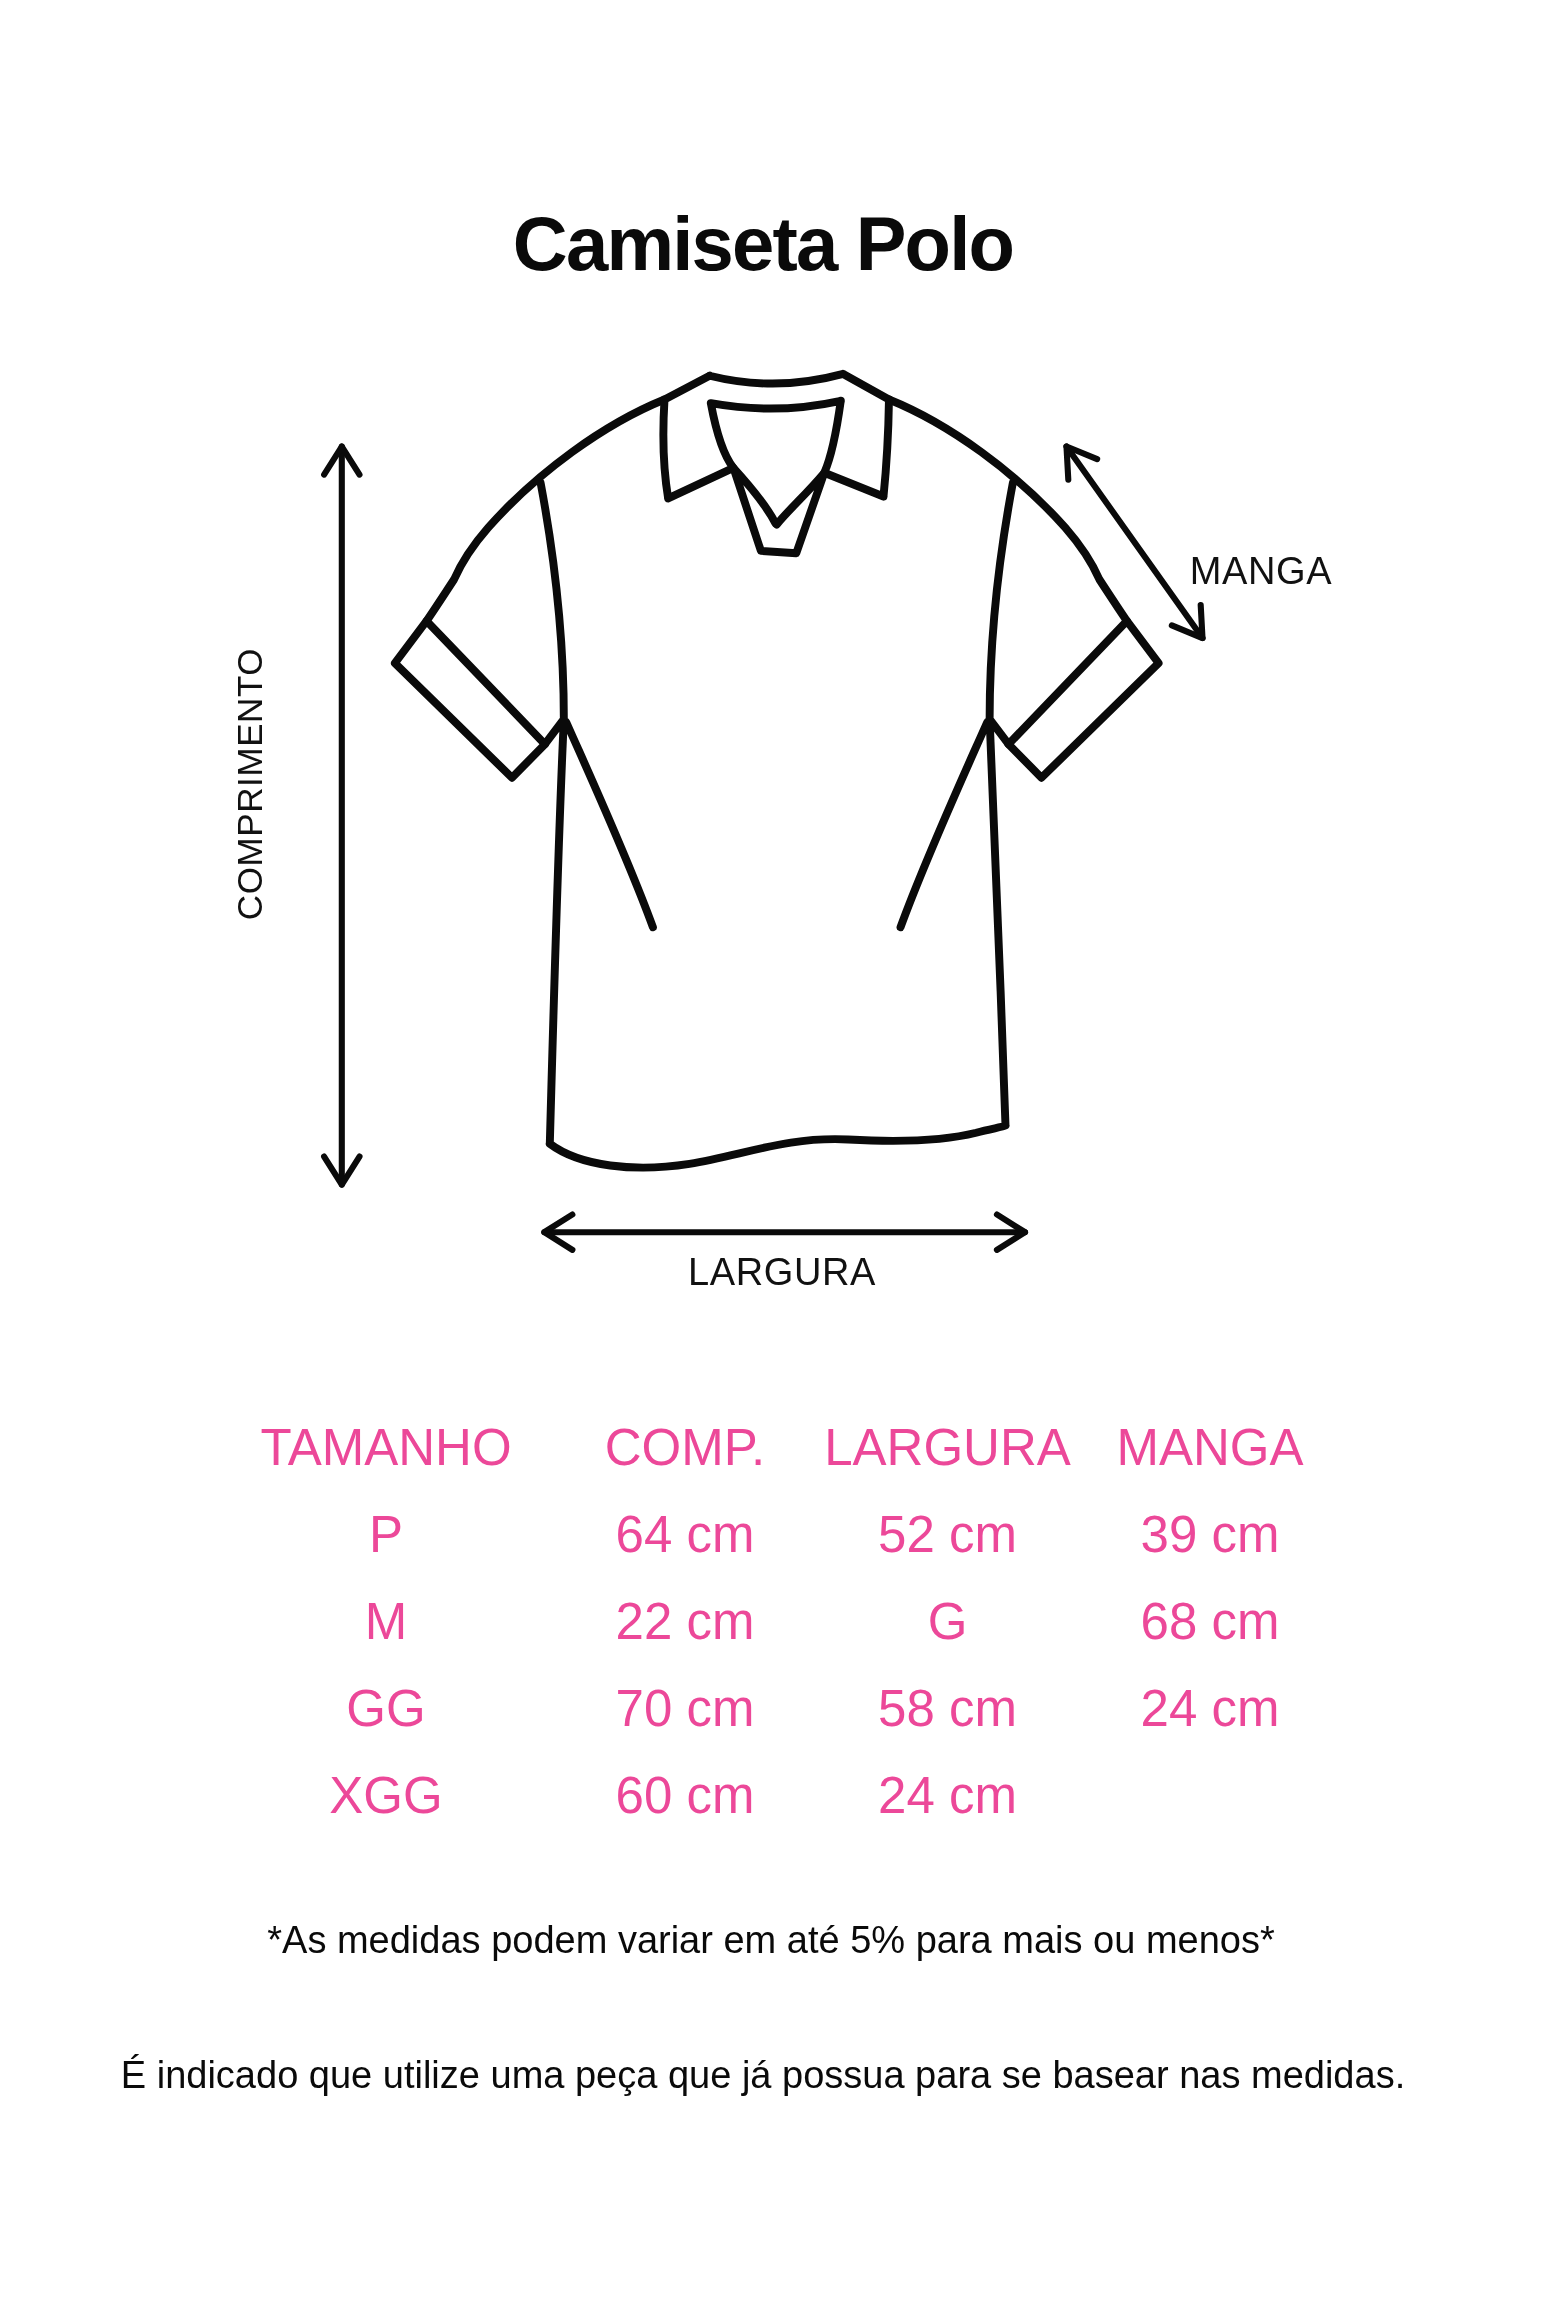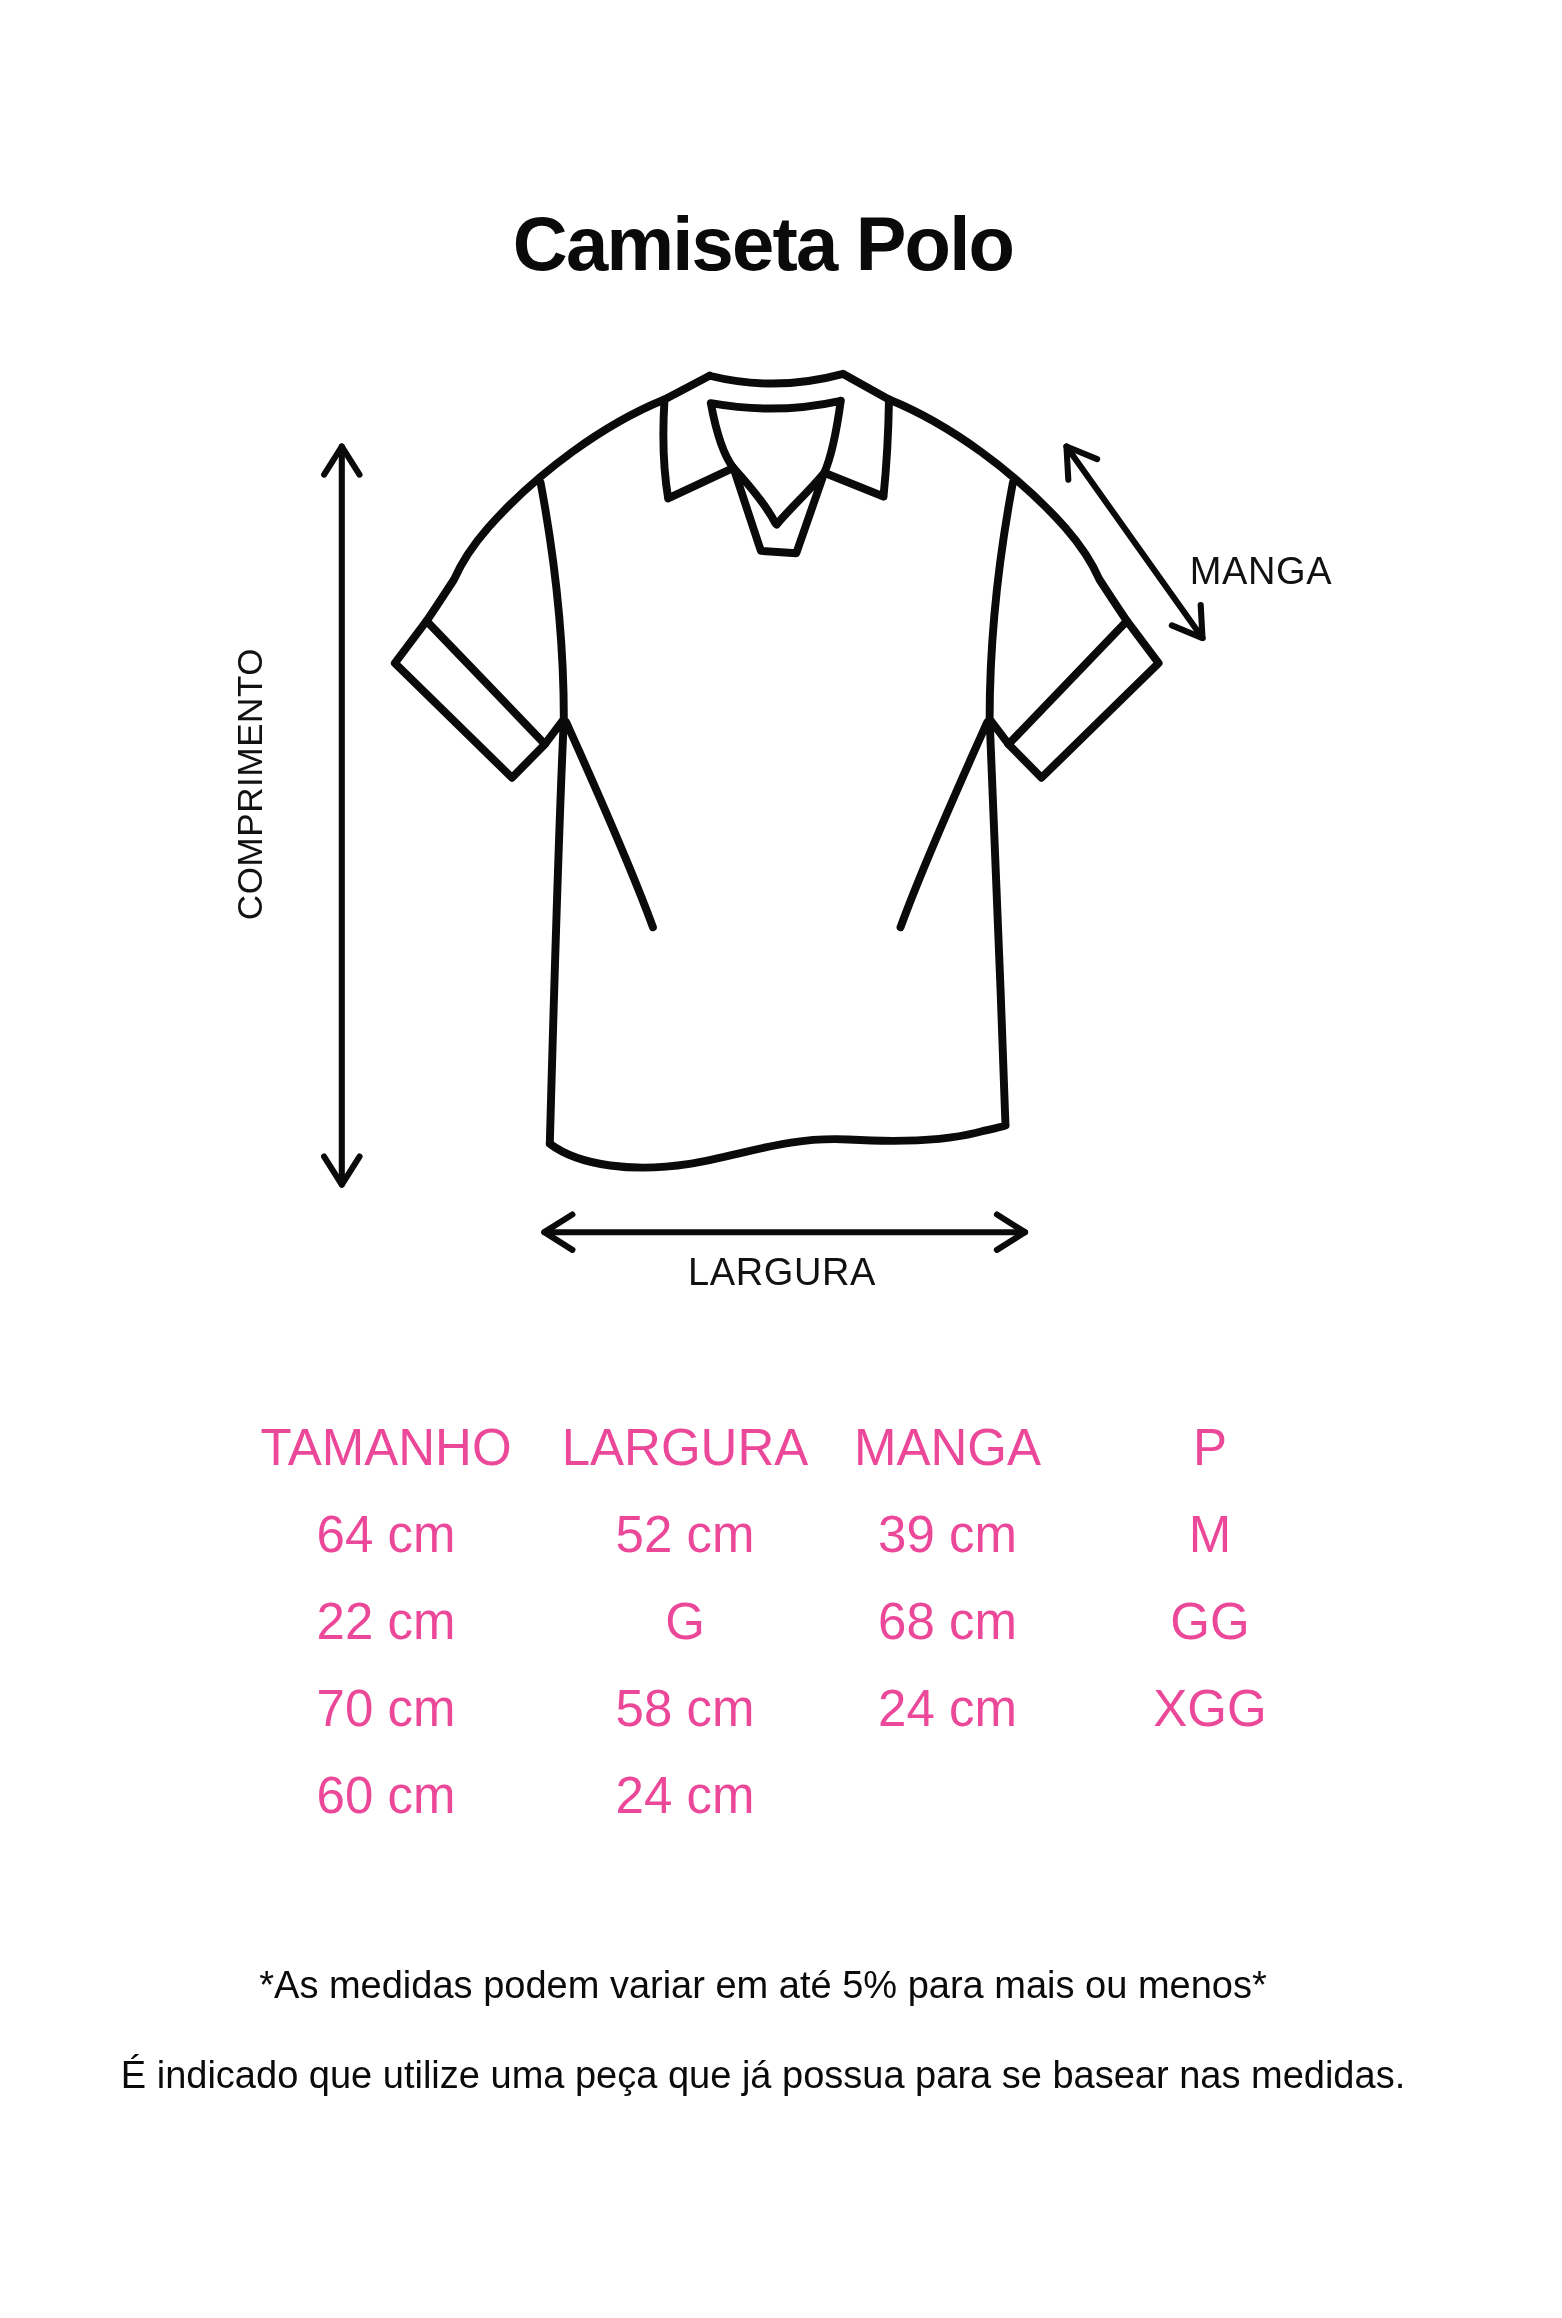--- a/index.html
+++ b/index.html
@@ -75,21 +75,21 @@
   }
   .footer-note {
     position: absolute;
     left: 0;
     width: 100%;
     text-align: center;
     font-size: 38px;
     color: #0a0a0a;
     white-space: nowrap;
   }
-  .footer-line1 { top: 1985px; transform: translateY(-50%); }
+  .footer-line1 { top: 1940px; transform: translateY(-50%); padding-left: 8px; }
   .footer-line2 { top: 2075px; transform: translateY(-50%); }
 </style>
 </head>
 <body>
 
 <div class="page">
 
   <h1 class="page-title">Camiseta Polo</h1>
 
   <svg class="diagram-svg" viewBox="0 0 2560 2300" xmlns="http://www.w3.org/2000/svg">
@@ -142,20 +142,21 @@
       <line x1="892" y1="2020" x2="1680" y2="2020" marker-start="url(#arrowhead)" marker-end="url(#arrowhead)"></line>
     </g>
   </svg>
 
   <div class="measure-label lbl-comprimento">COMPRIMENTO</div>
   <div class="measure-label lbl-manga">MANGA</div>
   <div class="measure-label lbl-largura">LARGURA</div>
 
   <div class="size-table">
     <div class="cell">TAMANHO</div>
+    <div class="cell">COMP.</div>
     <div class="cell">LARGURA</div>
     <div class="cell">MANGA</div>
 
     <div class="cell">P</div>
     <div class="cell">64 cm</div>
     <div class="cell">52 cm</div>
     <div class="cell">39 cm</div>
 
     <div class="cell">M</div>
     <div class="cell">22 cm</div>

